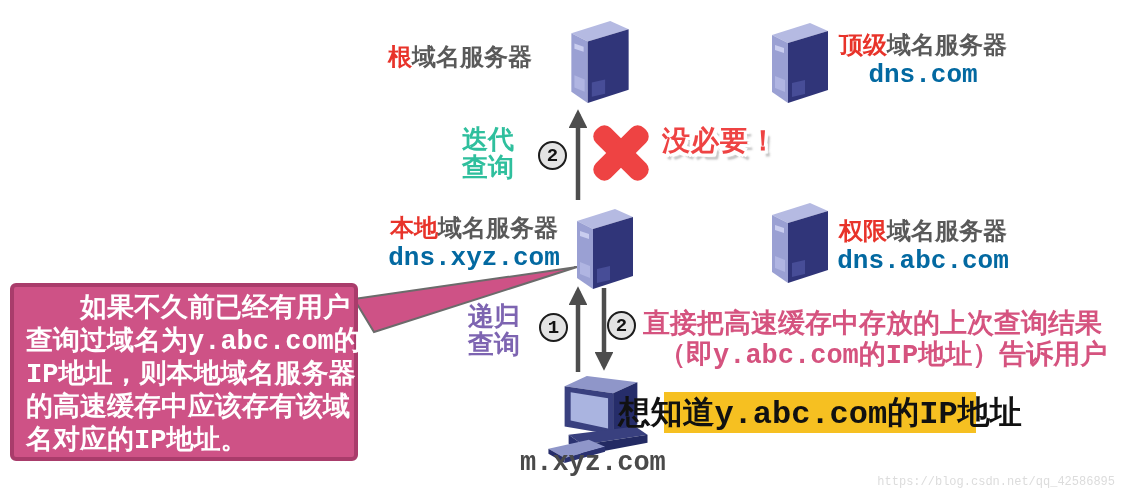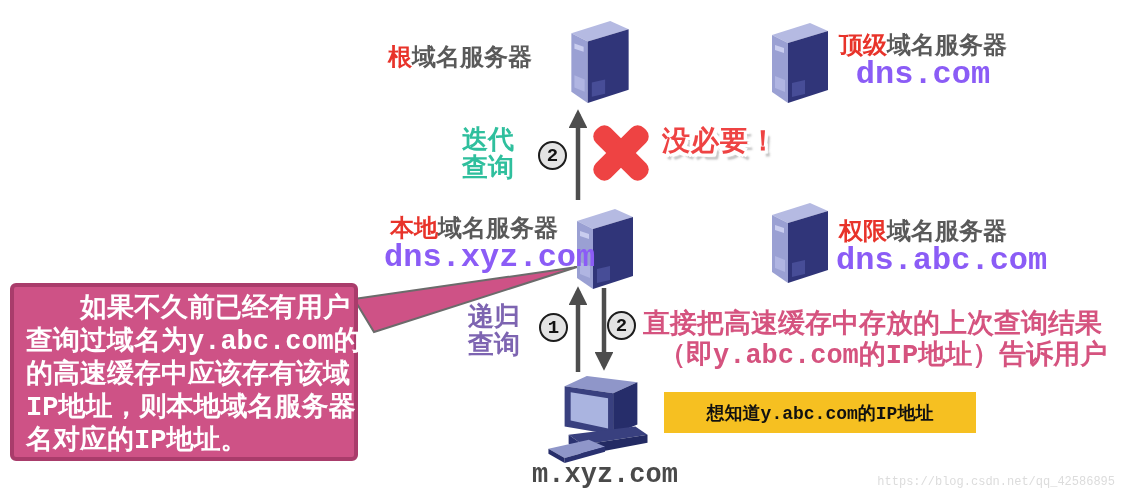--- a/index.html
+++ b/index.html
@@ -6,21 +6,21 @@
   .stage{
     position:relative;width:1135px;height:500px;overflow:hidden;background:#ffffff;
     font-family:Liberation Mono, monospace;
   }
   .abs{position:absolute;}
 
   
   .node-label{font-size:24px;font-weight:bold;color:#595959;line-height:28px;white-space:nowrap;z-index:3;}
   .node-label .hl{color:#e8332a;}
   .node-block{text-align:center;z-index:3;}
-  .domain{font-size:32px;font-weight:bold;color:#8b5cf6;line-height:28px;white-space:nowrap;}
+  .domain{font-size:26px;font-weight:bold;color:#0369a1;line-height:28px;white-space:nowrap;}
 
   
   .query-label{font-size:26px;font-weight:bold;line-height:28px;text-align:left;white-space:nowrap;z-index:3;}
   .query-label.iter{color:#2fbf9d;}
   .query-label.recur{color:#7d64b1;}
 
   
   .badge{
     width:29px;height:29px;border-radius:50%;background:#e3e3e3;border:2.5px solid #1c1c1c;
     display:flex;align-items:center;justify-content:center;
@@ -47,24 +47,24 @@
 
   
   .result-text{z-index:3;color:#d5537f;font-weight:bold;font-size:27px;line-height:31px;}
   .result-text .rline{white-space:nowrap;}
   .result-text .rline.second{margin-left:16px;}
 
   
   .request-box{
     left:664px;top:392px;width:312px;height:41px;background:#f6c021;z-index:3;
     display:flex;align-items:center;justify-content:center;
-    font-size:18px;font-weight:bold;color:#111;white-space:nowrap;
+    font-size:32px;font-weight:bold;color:#111;white-space:nowrap;
   }
 
-  .client-label{left:520px;top:460px;width:170px;text-align:center;font-size:27px;font-weight:bold;color:#4a4a4a;z-index:3;white-space:nowrap;}
+  .client-label{left:520px;top:448px;width:170px;font-size:27px;font-weight:bold;color:#4a4a4a;z-index:3;white-space:nowrap;}
 
   .watermark{right:20px;top:475px;font-size:12px;color:#dcdcdc;z-index:3;white-space:nowrap;}
 
   svg.canvas{position:absolute;left:0;top:0;z-index:1;}
 </style>
 </head>
 <body>
 
 <div class="stage">
 
@@ -142,22 +142,22 @@
   <div class="abs node-block" style="left:836px;top:219px;width:174px;">
     <div class="node-label">
       <span class="hl">权限</span><span>域名服务器</span>
     </div>
     <div class="domain">dns.abc.com</div>
   </div>
 
   <div class="abs bubble">
     <div class="bline first">如果不久前已经有用户</div>
     <div class="bline">查询过域名为y.abc.com的</div>
+    <div class="bline">IP地址，则本地域名服务器</div>
     <div class="bline">的高速缓存中应该存有该域</div>
-    <div class="bline">IP地址，则本地域名服务器</div>
     <div class="bline">名对应的IP地址。</div>
   </div>
 
   <div class="abs query-label recur" style="left:468px;top:304px;width:76px;">
     <div>递归</div>
     <div>查询</div>
   </div>
   <div class="abs badge" style="left:539px;top:313px;">1</div>
   <div class="abs badge" style="left:607px;top:311px;">2</div>
 

